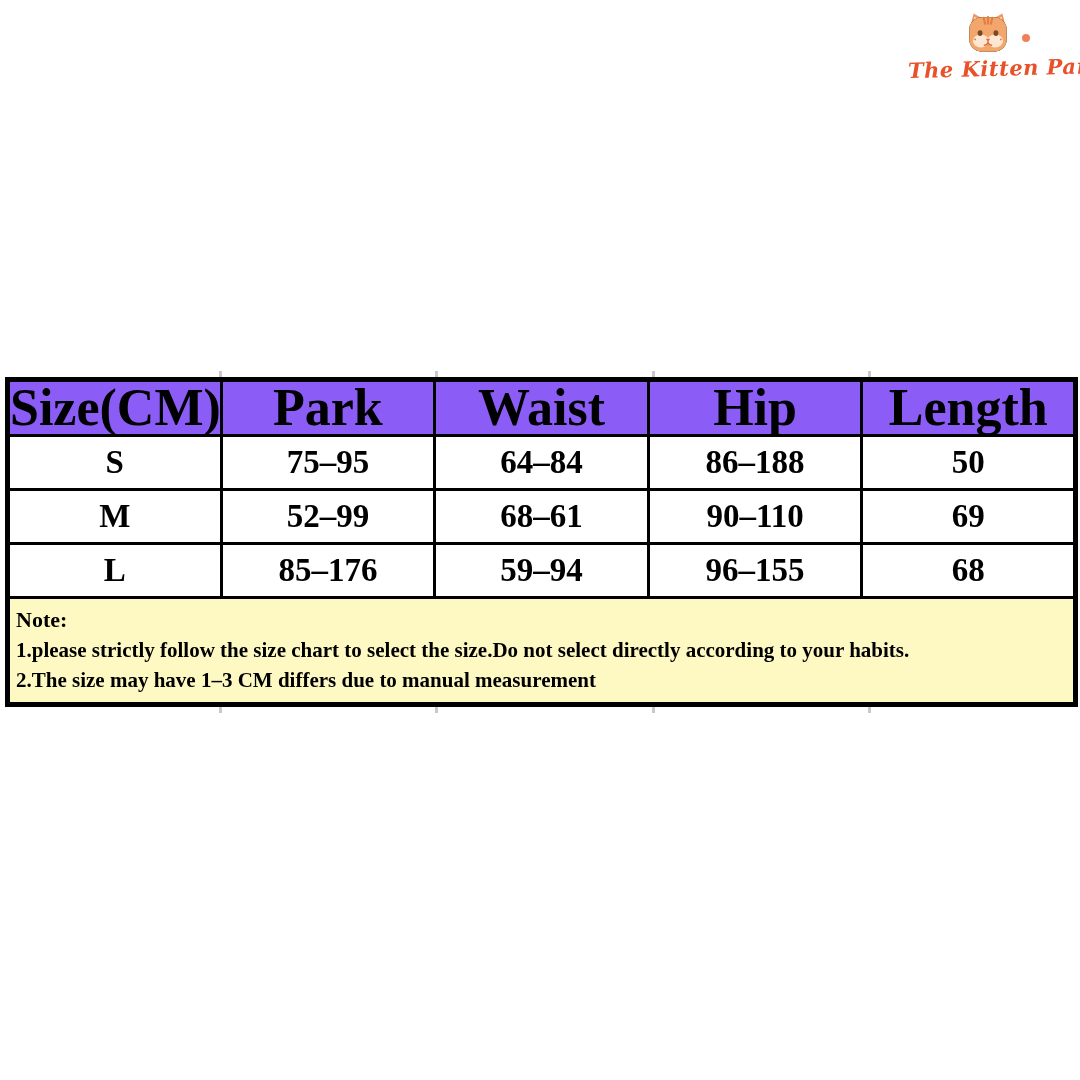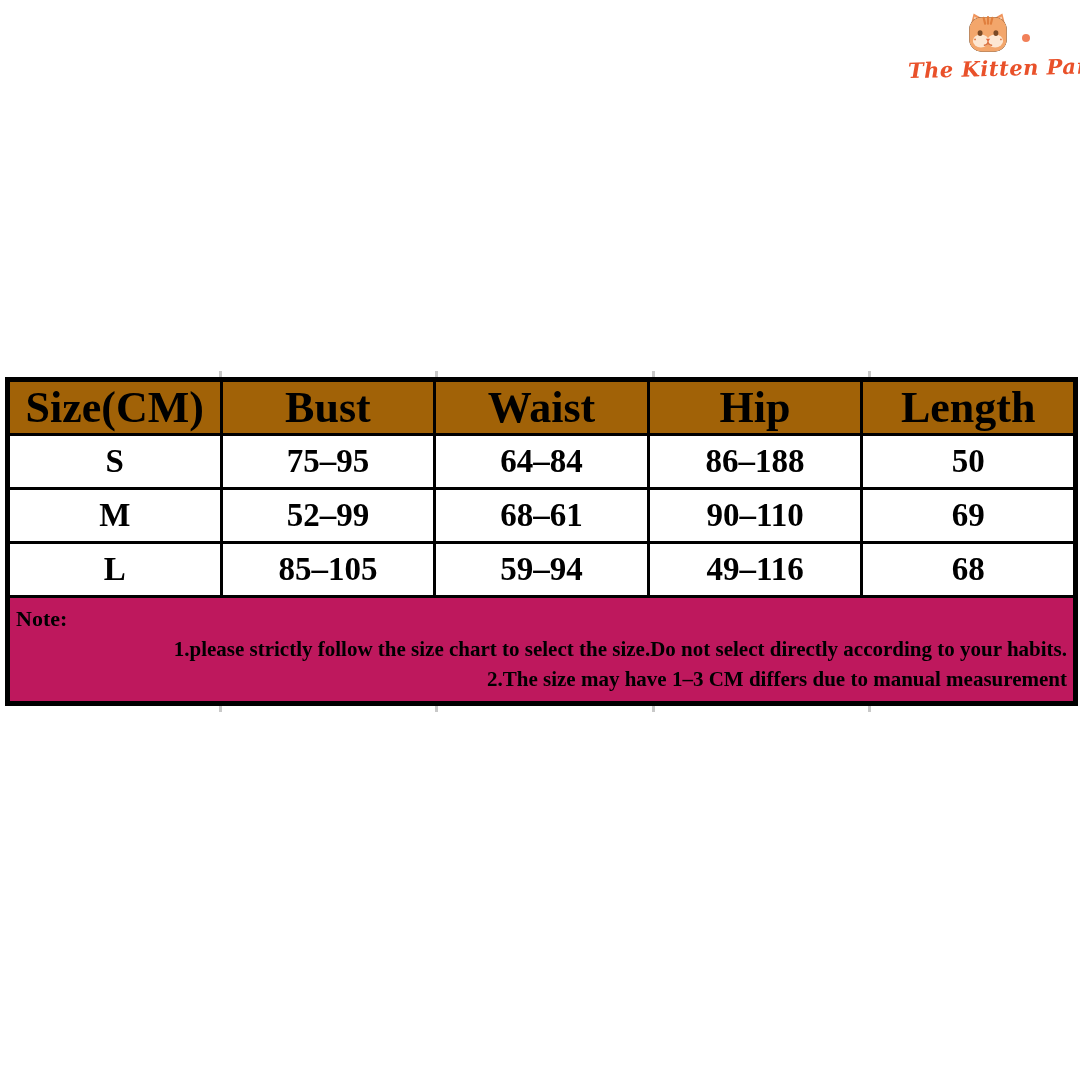--- a/index.html
+++ b/index.html
@@ -57,52 +57,51 @@
     table-layout: fixed;
     border: 5px solid #000000;
   }
   table.size-chart th,
   table.size-chart td {
     border: 3px solid #000000;
     text-align: center;
     color: #000000;
   }
   table.size-chart th {
-    background: #a16207;
-    font-weight: bold;
-    font-size: 44px;
+    background: #8b5cf6;
+    font-weight: bold;
+    font-size: 52px;
     height: 55px;
     line-height: 1;
   }
   table.size-chart td.data-cell {
     font-weight: bold;
     font-size: 33px;
     height: 54px;
     background: #ffffff;
   }
   table.size-chart td.note-cell {
     text-align: left;
     vertical-align: top;
     height: 105px;
     padding: 5px 6px 6px 6px;
-    background: #be185d;
+    background: #fef9c3;
     margin-top: 12px;
   }
   .note-title {
     font-weight: bold;
     font-size: 22px;
     line-height: 1.45;
     white-space: nowrap;
   }
   .note-line {
     font-weight: bold;
     font-size: 21px;
     line-height: 1.42;
     white-space: nowrap;
-    text-align: right;
   }
 
   
   .tick {
     position: absolute;
     width: 3px;
     height: 6px;
     background: #c9c9c9;
   }
   .tick.top { top: -6px; }
@@ -149,21 +148,21 @@
 <div class="table-wrap">
   <span class="tick top c1"></span>
   <span class="tick top c2"></span>
   <span class="tick top c3"></span>
   <span class="tick top c4"></span>
 
   <table class="size-chart">
     <thead>
       <tr>
         <th>Size(CM)</th>
-        <th>Bust</th>
+        <th>Park</th>
         <th>Waist</th>
         <th>Hip</th>
         <th>Length</th>
       </tr>
     </thead>
     <tbody>
       <tr>
         <td class="data-cell">S</td>
         <td class="data-cell">75–95</td>
         <td class="data-cell">64–84</td>
@@ -172,23 +171,23 @@
       </tr>
       <tr>
         <td class="data-cell">M</td>
         <td class="data-cell">52–99</td>
         <td class="data-cell">68–61</td>
         <td class="data-cell">90–110</td>
         <td class="data-cell">69</td>
       </tr>
       <tr>
         <td class="data-cell">L</td>
-        <td class="data-cell">85–105</td>
+        <td class="data-cell">85–176</td>
         <td class="data-cell">59–94</td>
-        <td class="data-cell">49–116</td>
+        <td class="data-cell">96–155</td>
         <td class="data-cell">68</td>
       </tr>
       <tr>
         <td class="note-cell" colspan="5">
           <div class="note-title">Note:</div>
           <div class="note-line">1.please strictly follow the size chart to select the size.Do not select directly according to your habits.</div>
           <div class="note-line">2.The size may have 1–3 CM differs due to manual measurement</div>
         </td>
       </tr>
     </tbody>

